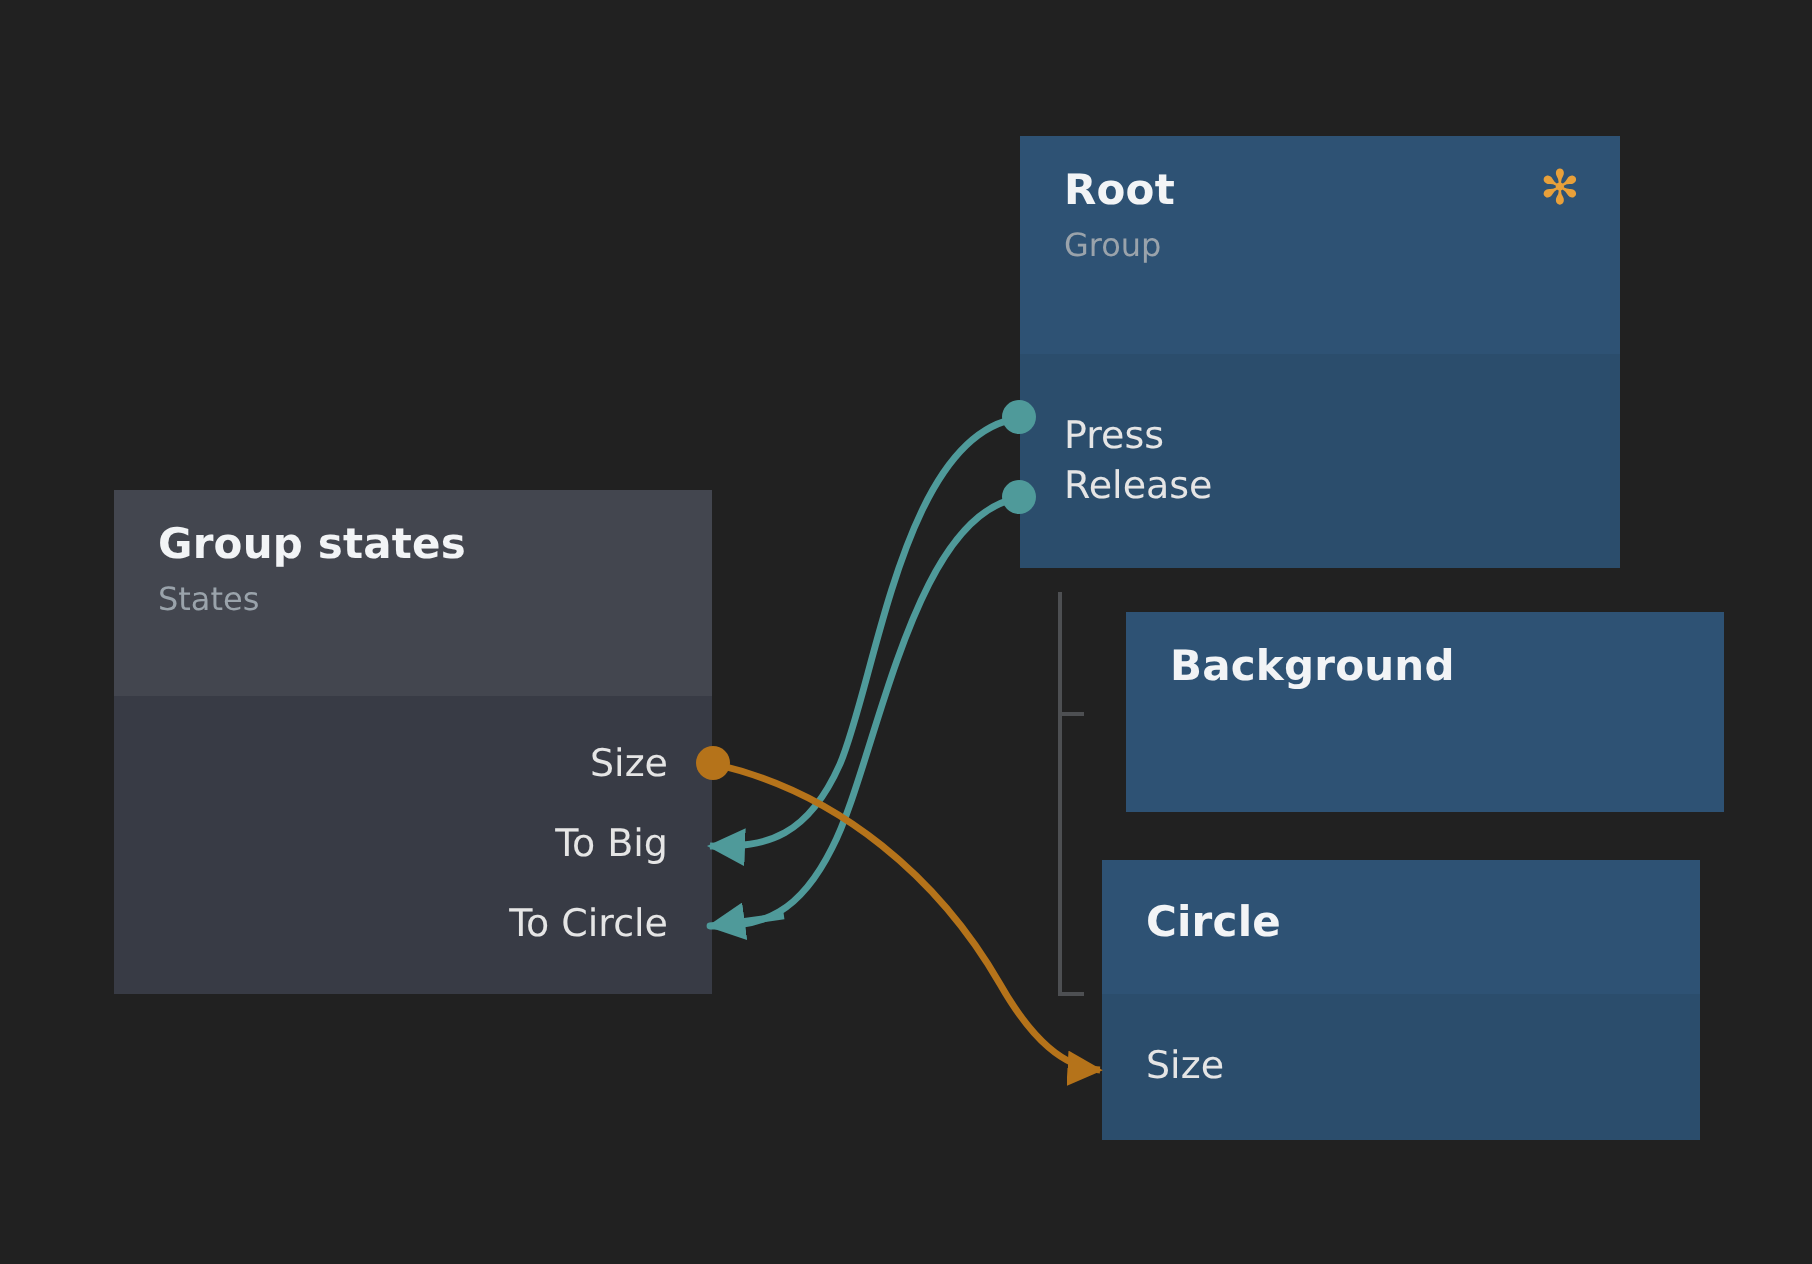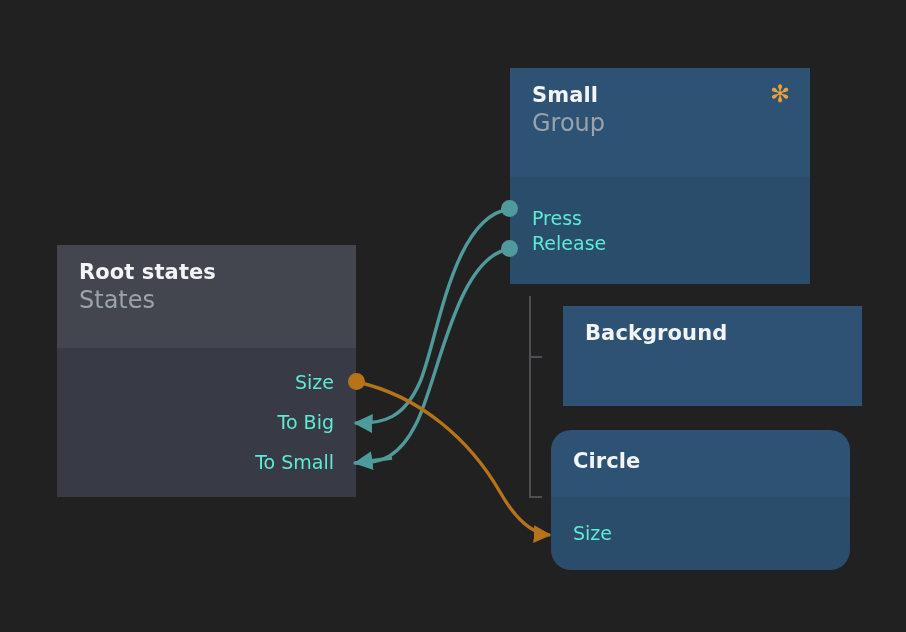--- a/index.html
+++ b/index.html
@@ -37,42 +37,42 @@
   }
   .node-title {
     font-size: 21px;
     font-weight: bold;
     color: #f2f4f6;
     letter-spacing: 0.1px;
     line-height: 26px;
     white-space: nowrap;
   }
   .node-subtitle {
-    font-size: 24px;
+    font-size: 16px;
     font-weight: normal;
     color: #9aa3ab;
     line-height: 26px;
     margin-top: 2px;
     white-space: nowrap;
   }
   .node-body { position: relative; }
 
   
   .node.blue .node-header { background: #2e5274; }
   .node.blue .node-body   { background: #2b4d6c; }
 
   
   .node.grey .node-header { background: #43464f; }
   .node.grey .node-body   { background: #383b45; }
 
   
   .port {
     position: absolute;
     font-size: 19px;
-    color: #5eead4;
+    color: #e5e5e5;
     line-height: 22px;
     white-space: nowrap;
   }
   .port.left  { left: 22px; }
   .port.right { right: 22px; text-align: right; }
 
   .port-dot {
     position: absolute;
     width: 17px; height: 17px;
     border-radius: 50%;
@@ -130,52 +130,52 @@
     <path d="M 510 209 C 452 216, 438 340, 420 382 C 404 418, 384 424, 355 423" fill="none" stroke="#4f9a9a" stroke-width="3.4" marker-end="url(#arrow-teal)"></path>
 
     <path d="M 510 249 C 456 256, 438 382, 416 424 C 400 456, 382 464, 355 463" fill="none" stroke="#4f9a9a" stroke-width="3.4" marker-end="url(#arrow-orange-placeholder)" stroke-linecap="round"></path>
     <path d="M 392 458 L 355 463" fill="none" stroke="#4f9a9a" stroke-width="3.4" marker-end="url(#arrow-teal)"></path>
 
     <path d="M 357 382 C 420 396, 470 440, 500 492 C 516 520, 532 534, 550 535" fill="none" stroke="#b5731a" stroke-width="3.4" marker-end="url(#arrow-orange)"></path>
   </svg>
 
   <div class="node blue" style="left:510px; top:68px; width:300px; height:216px;">
     <div class="node-header" style="height:109px;">
-      <div class="node-title">Small</div>
+      <div class="node-title">Root</div>
       <div class="node-subtitle">Group</div>
       <div class="star-badge">✻</div>
     </div>
     <div class="node-body" style="height:107px;">
       <div class="port left" style="top:30px;">Press</div>
       <div class="port left" style="top:55px;">Release</div>
     </div>
   </div>
   <div class="port-dot teal" style="left:501px; top:200px;"></div>
   <div class="port-dot teal" style="left:501px; top:240px;"></div>
 
   <div class="node grey" style="left:57px; top:245px; width:299px; height:252px;">
     <div class="node-header" style="height:103px;">
-      <div class="node-title">Root states</div>
+      <div class="node-title">Group states</div>
       <div class="node-subtitle">States</div>
     </div>
     <div class="node-body" style="height:149px;">
       <div class="port right" style="top:23px;">Size</div>
       <div class="port right" style="top:63px;margin-left:44px;">To Big</div>
-      <div class="port right" style="top:103px;">To Small</div>
+      <div class="port right" style="top:103px;">To Circle</div>
     </div>
   </div>
   <div class="port-dot orange" style="left:348px; top:373px;"></div>
 
   <div class="node blue" style="left:551px; top:306px; width:299px; height:100px;margin-left:12px;">
     <div class="node-header" style="height:100px;">
       <div class="node-title">Background</div>
     </div>
   </div>
 
-  <div class="node blue" style="left:551px; top:430px; width:299px; height:140px;border-radius:20px;">
+  <div class="node blue" style="left:551px; top:430px; width:299px; height:140px;">
     <div class="node-header" style="height:67px; padding-top:18px;">
       <div class="node-title">Circle</div>
     </div>
     <div class="node-body" style="height:73px;">
       <div class="port left" style="top:25px;">Size</div>
     </div>
   </div>
 
 </div>
 

